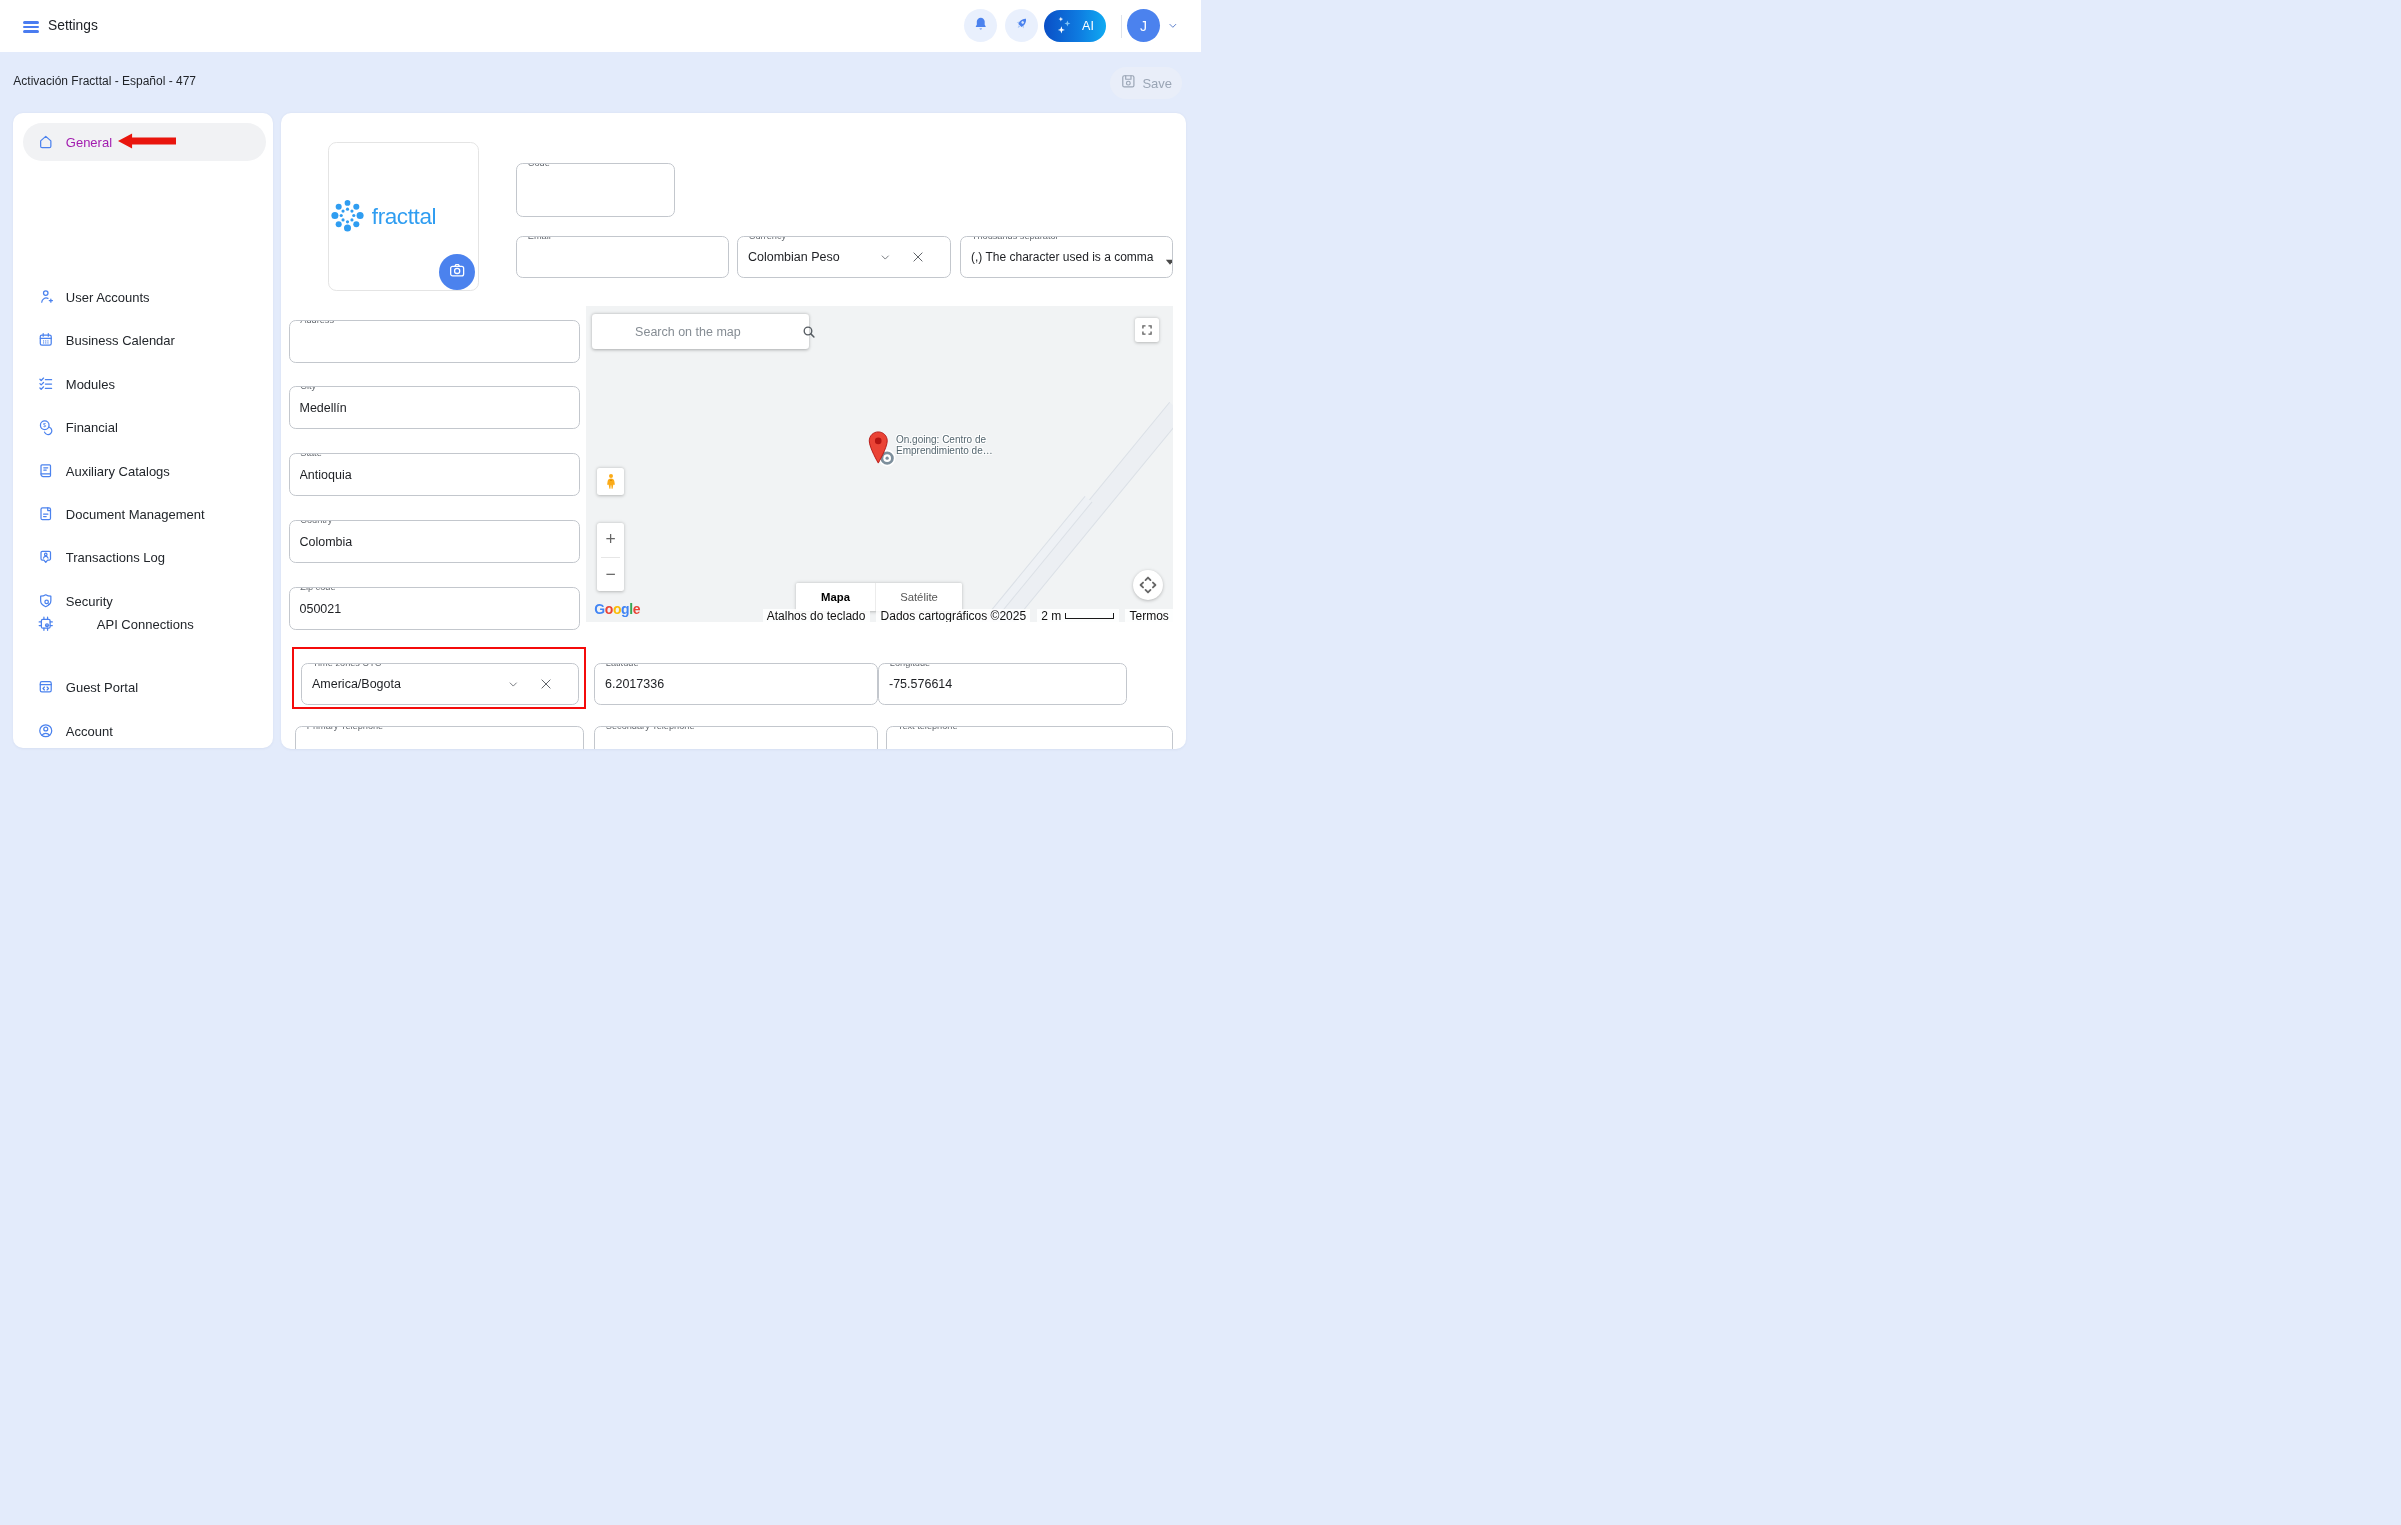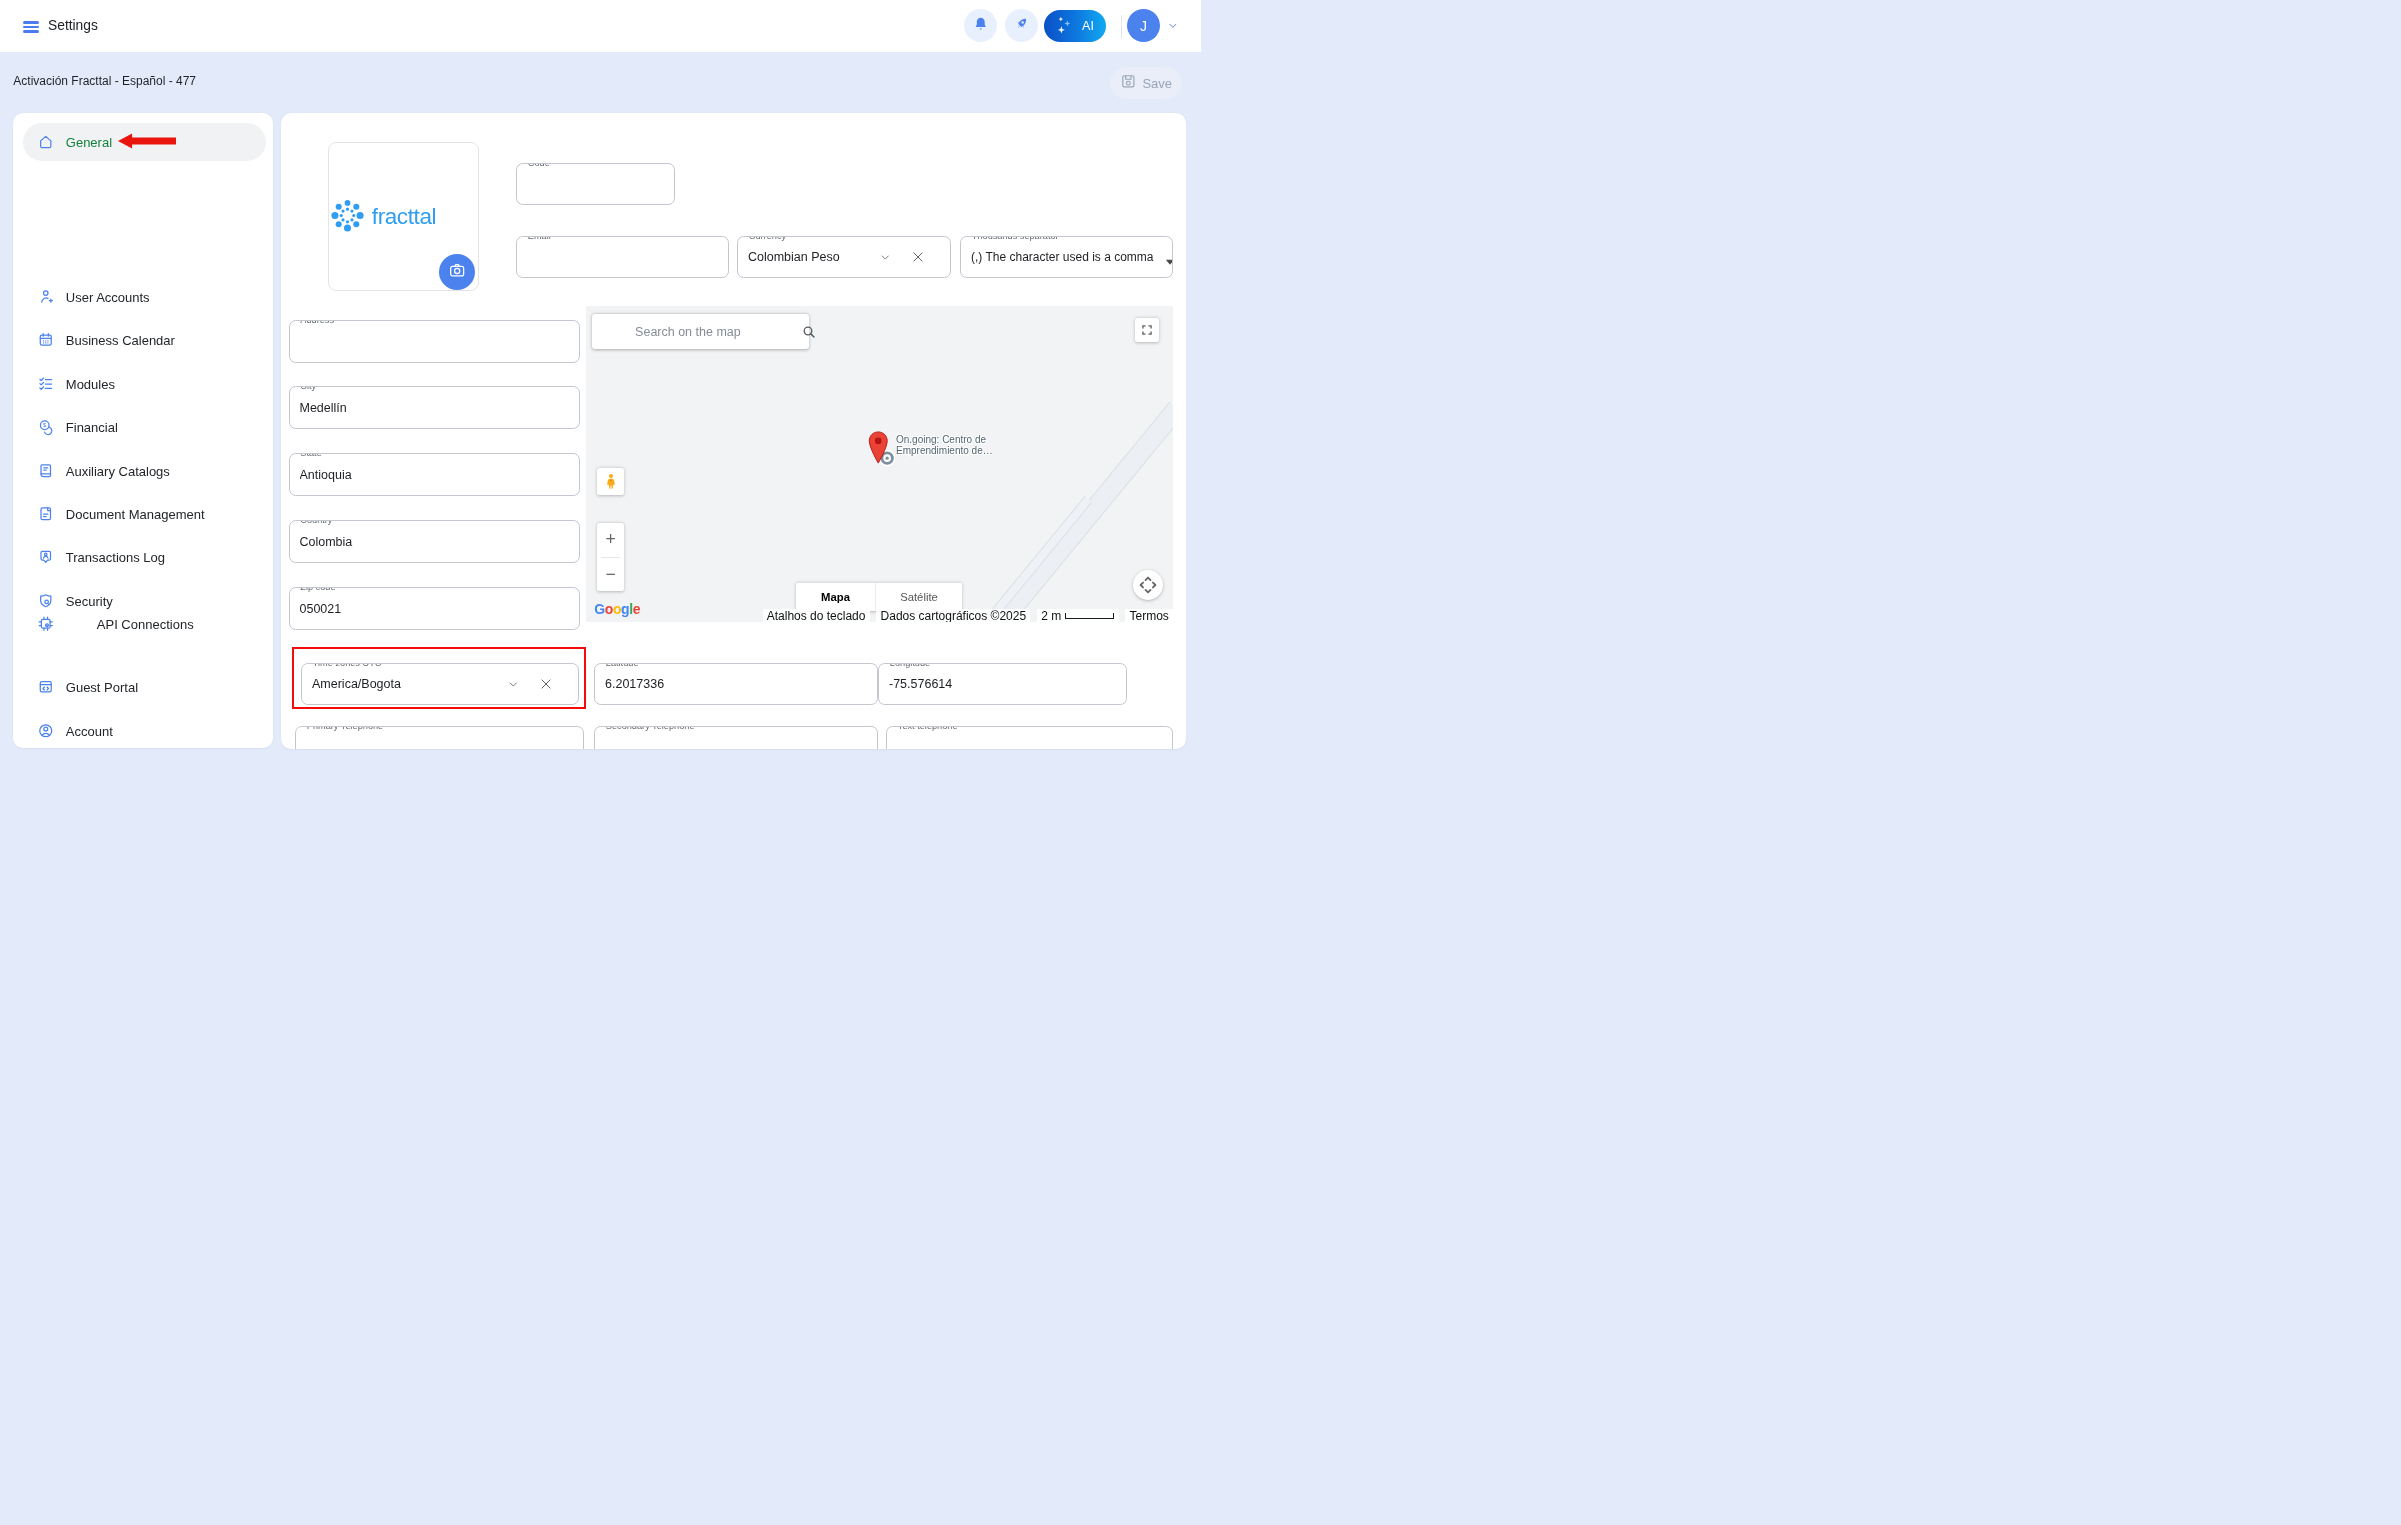--- a/index.html
+++ b/index.html
@@ -20,21 +20,21 @@
   #breadcrumb{position:absolute;left:13.3px;top:74px;font-size:12px;color:#1f2227;}
   #save-btn{position:absolute;left:1110px;top:67px;width:72px;height:32px;border-radius:16px;background:#e9eef9;display:flex;align-items:center;justify-content:center;gap:5.8px;color:#9aa5b5;font-size:13px;cursor:default;}
   
   .card{position:absolute;background:#fff;border-radius:10px;box-shadow:0 0.8px 2.5px rgba(20,45,95,.06);}
   #sidebar{left:13.3px;top:113px;width:260px;height:635px;}
   #main{left:281px;top:113px;width:905px;height:636px;overflow:hidden;}
   
   .side-item{position:absolute;left:10px;width:243px;height:38px;display:flex;align-items:center;padding-left:14px;gap:11px;border-radius:19px;box-sizing:border-box;cursor:pointer;}
   .side-item span.lbl{font-size:13px;color:#22262b;white-space:nowrap;}
   .side-item.active{background:#f1f2f4;}
-  .side-item.active span.lbl{color:#15803d;}
+  .side-item.active span.lbl{color:#a21caf;}
   .side-item svg{flex:0 0 auto;}
   
   .field{position:absolute;background:#fff;border:0.8px solid #c3c7cd;border-radius:6.7px;box-sizing:border-box;overflow:hidden;}
   .field .flabel{position:absolute;top:-5.8px;left:7.5px;font-size:9.2px;color:#64696f;background:#fff;padding:0 3.3px;line-height:11px;white-space:nowrap;z-index:2;}
   .field input{border:0;outline:0;width:100%;height:100%;padding:0 10px;font-size:12.5px;color:#1d1f23;background:transparent;font-family:"Liberation Sans",sans-serif;box-sizing:border-box;}
   .field .trail{position:absolute;right:0;top:0;height:100%;display:flex;align-items:center;gap:20px;padding-right:25px;}
   .field .trail .ticon{display:flex;align-items:center;cursor:pointer;}
   
   #logo-card{position:absolute;left:47px;top:29px;width:151px;height:149px;border:0.8px solid #e4e4e4;border-radius:8.3px;display:flex;align-items:center;justify-content:flex-start;gap:5.8px;box-sizing:border-box;}
   #logo-text{font-size:22.5px;color:#2f9df1;letter-spacing:-0.4px;}
@@ -260,21 +260,21 @@
         <span>
           <svg width="18.3" height="18.3" viewBox="0 0 24 24" fill="none" stroke="#fff" stroke-width="1.7" stroke-linecap="round" stroke-linejoin="round">
               <path d="M9 7l1.3-2.2h3.4L15 7"></path>
               <rect x="3.5" y="7" width="17" height="12.5" rx="2.5"></rect>
               <circle cx="12" cy="13" r="3.4"></circle>
             </svg>
         </span>
       </div>
     </div>
 
-    <div class="field" style="left:235px;top:50px;width:159px;height:42px;">
+    <div class="field" style="left:235px;top:50px;width:159px;height:54px;">
       <span class="flabel">Code</span>
       <input value="" style="">
     </div>
 
     <div class="field" style="left:235px;top:123px;width:213px;height:42px;">
       <span class="flabel">Email</span>
       <input value="" style="">
     </div>
     <div class="field" style="left:456px;top:123px;width:214px;height:42px;">
       <span class="flabel">Currency</span>

